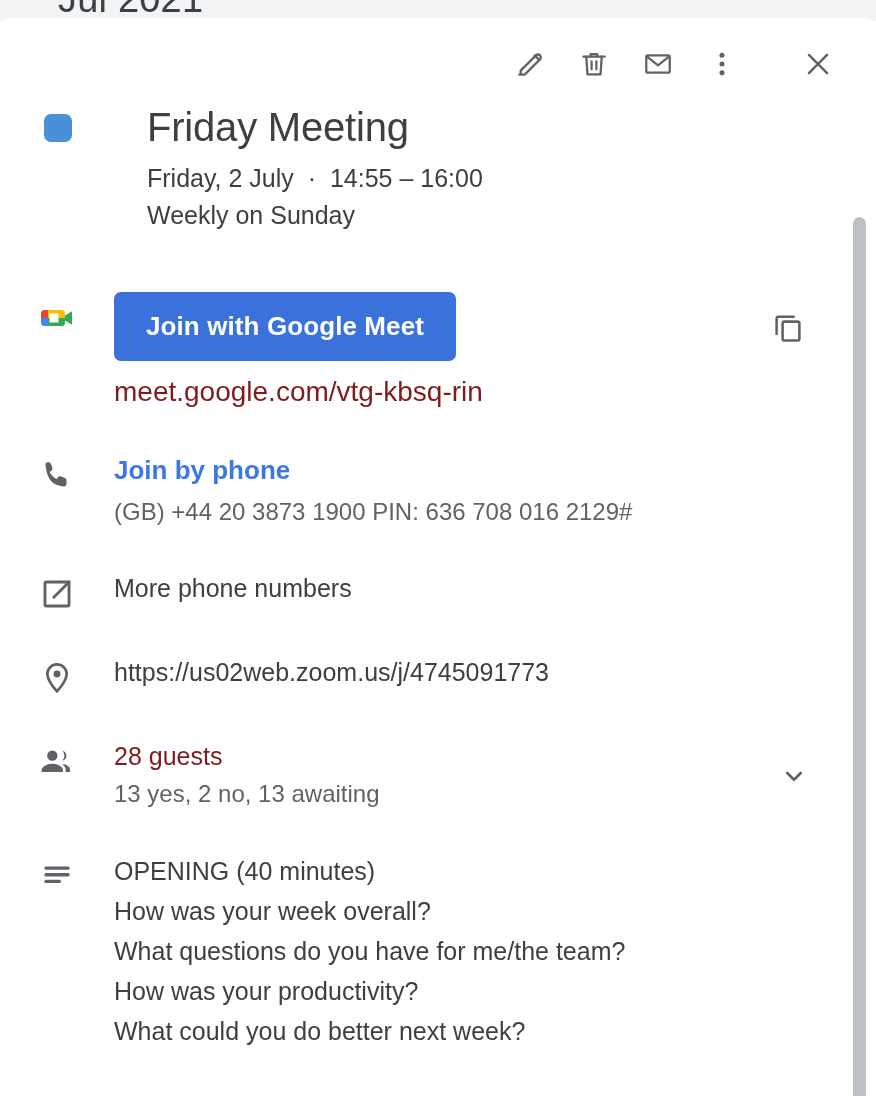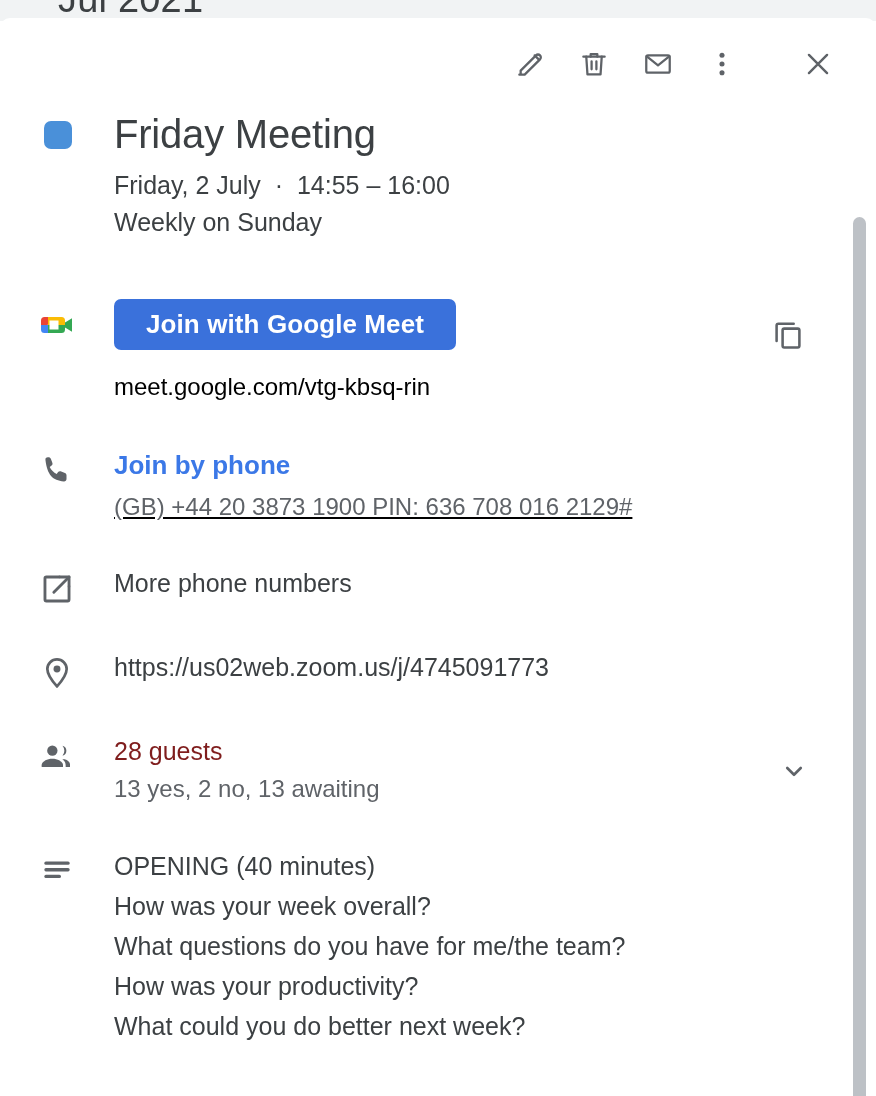--- a/index.html
+++ b/index.html
@@ -46,21 +46,21 @@
   .content { position: absolute; left: 0; top: 76px; width: 876px; }
 
   .row { position: relative; display: flex; }
   .gutter {
     width: 114px; flex: 0 0 114px;
     display: flex; justify-content: center;
   }
   .gutter .ic { margin-top: 4px; }
 
   
-  .title-row { margin-top: 15px; }
+  .title-row { margin-top: 8px; gap: 33px; }
   .color-chip {
     width: 28px; height: 28px; border-radius: 7px;
     background: #4a90d9; margin-top: 12px; margin-left: 1px;
   }
   .event-title {
     font-size: 40px; line-height: 50px; color: #3c4043;
     font-weight: 400; letter-spacing: -0.2px;
   }
   .event-when {
     font-size: 25px; line-height: 37px; color: #3c4043; margin-top: 8px;
@@ -68,38 +68,38 @@
   }
   .event-recurrence {
     font-size: 25px; line-height: 37px; color: #3c4043;
   }
 
   
   .meet-row { margin-top: 58px; }
   .meet-main { position: relative; flex: 1; }
   .meet-btn {
     display: inline-flex; align-items: center; justify-content: center;
-    height: 51px; padding: 0 32px;
+    height: 69px; padding: 0 32px;
     background: #3a71db; color: #ffffff;
     font-size: 26px; font-weight: 700; letter-spacing: .1px;
     border: none; border-radius: 7px; cursor: pointer;
     font-family: "Liberation Sans", sans-serif;
   }
   .meet-url {
-    font-size: 24px; line-height: 34px; color: #000000; margin-top: 20px;
+    font-size: 28px; line-height: 34px; color: #7f1d1d; margin-top: 14px;
   }
   .copy-btn {
     position: absolute; right: 64px; top: 12px;
     width: 48px; height: 48px; display: flex;
     align-items: center; justify-content: center; cursor: pointer;
     background: transparent; border: none;
   }
 
   
-  .phone-row { margin-top: 44px; text-decoration: underline; }
+  .phone-row { margin-top: 44px; }
   .phone-link {
     font-size: 26px; line-height: 34px; color: #3b78e7;
     font-weight: 700; cursor: pointer; text-decoration: none;
     display: inline-block;
   }
   .phone-number {
     font-size: 24px; line-height: 34px; color: #5f6368; margin-top: 8px;
   }
 
   

